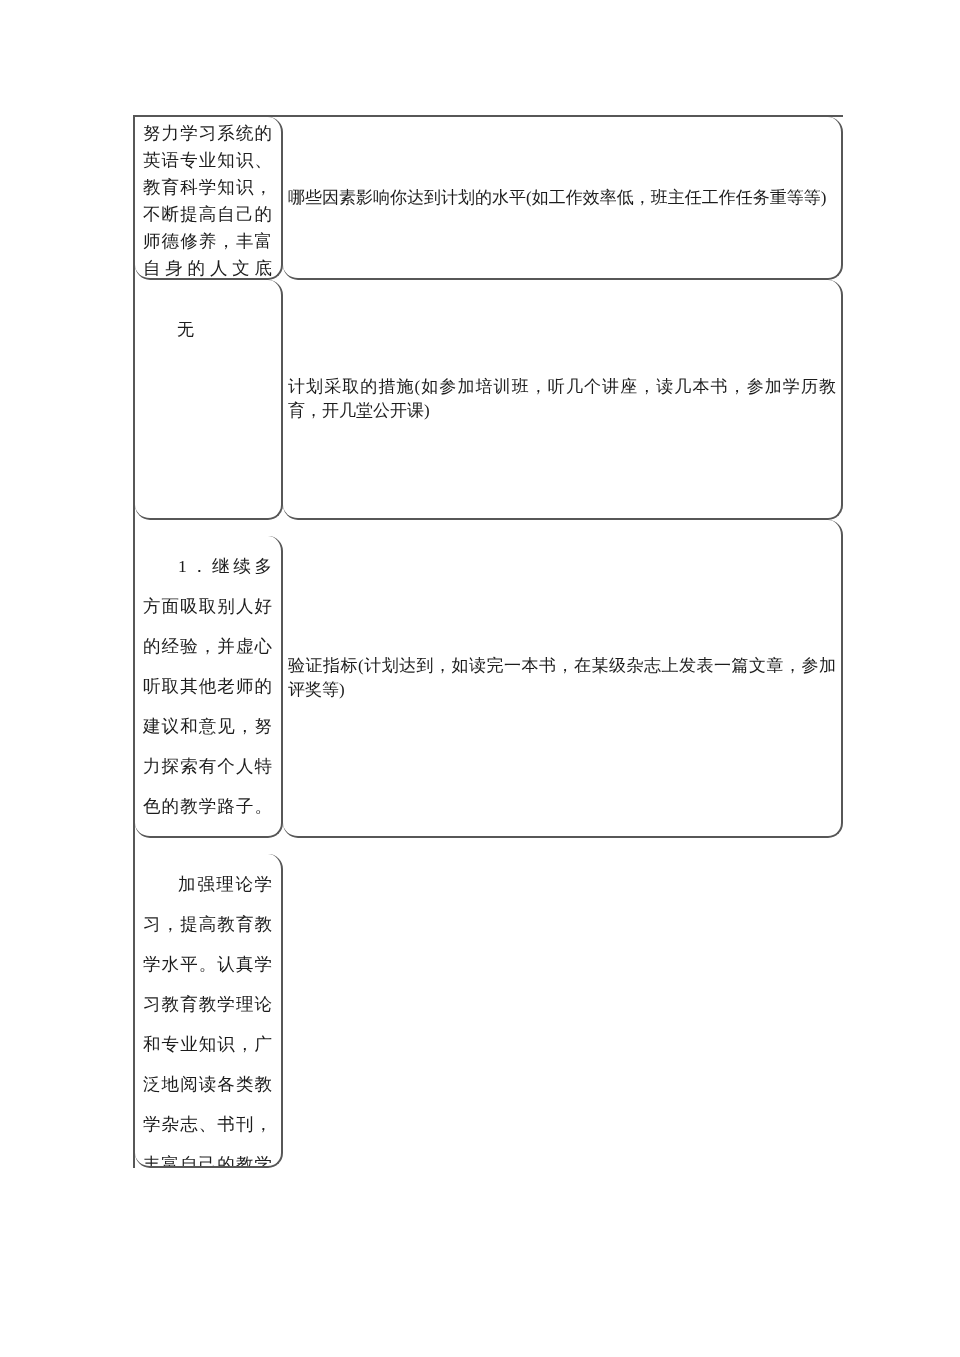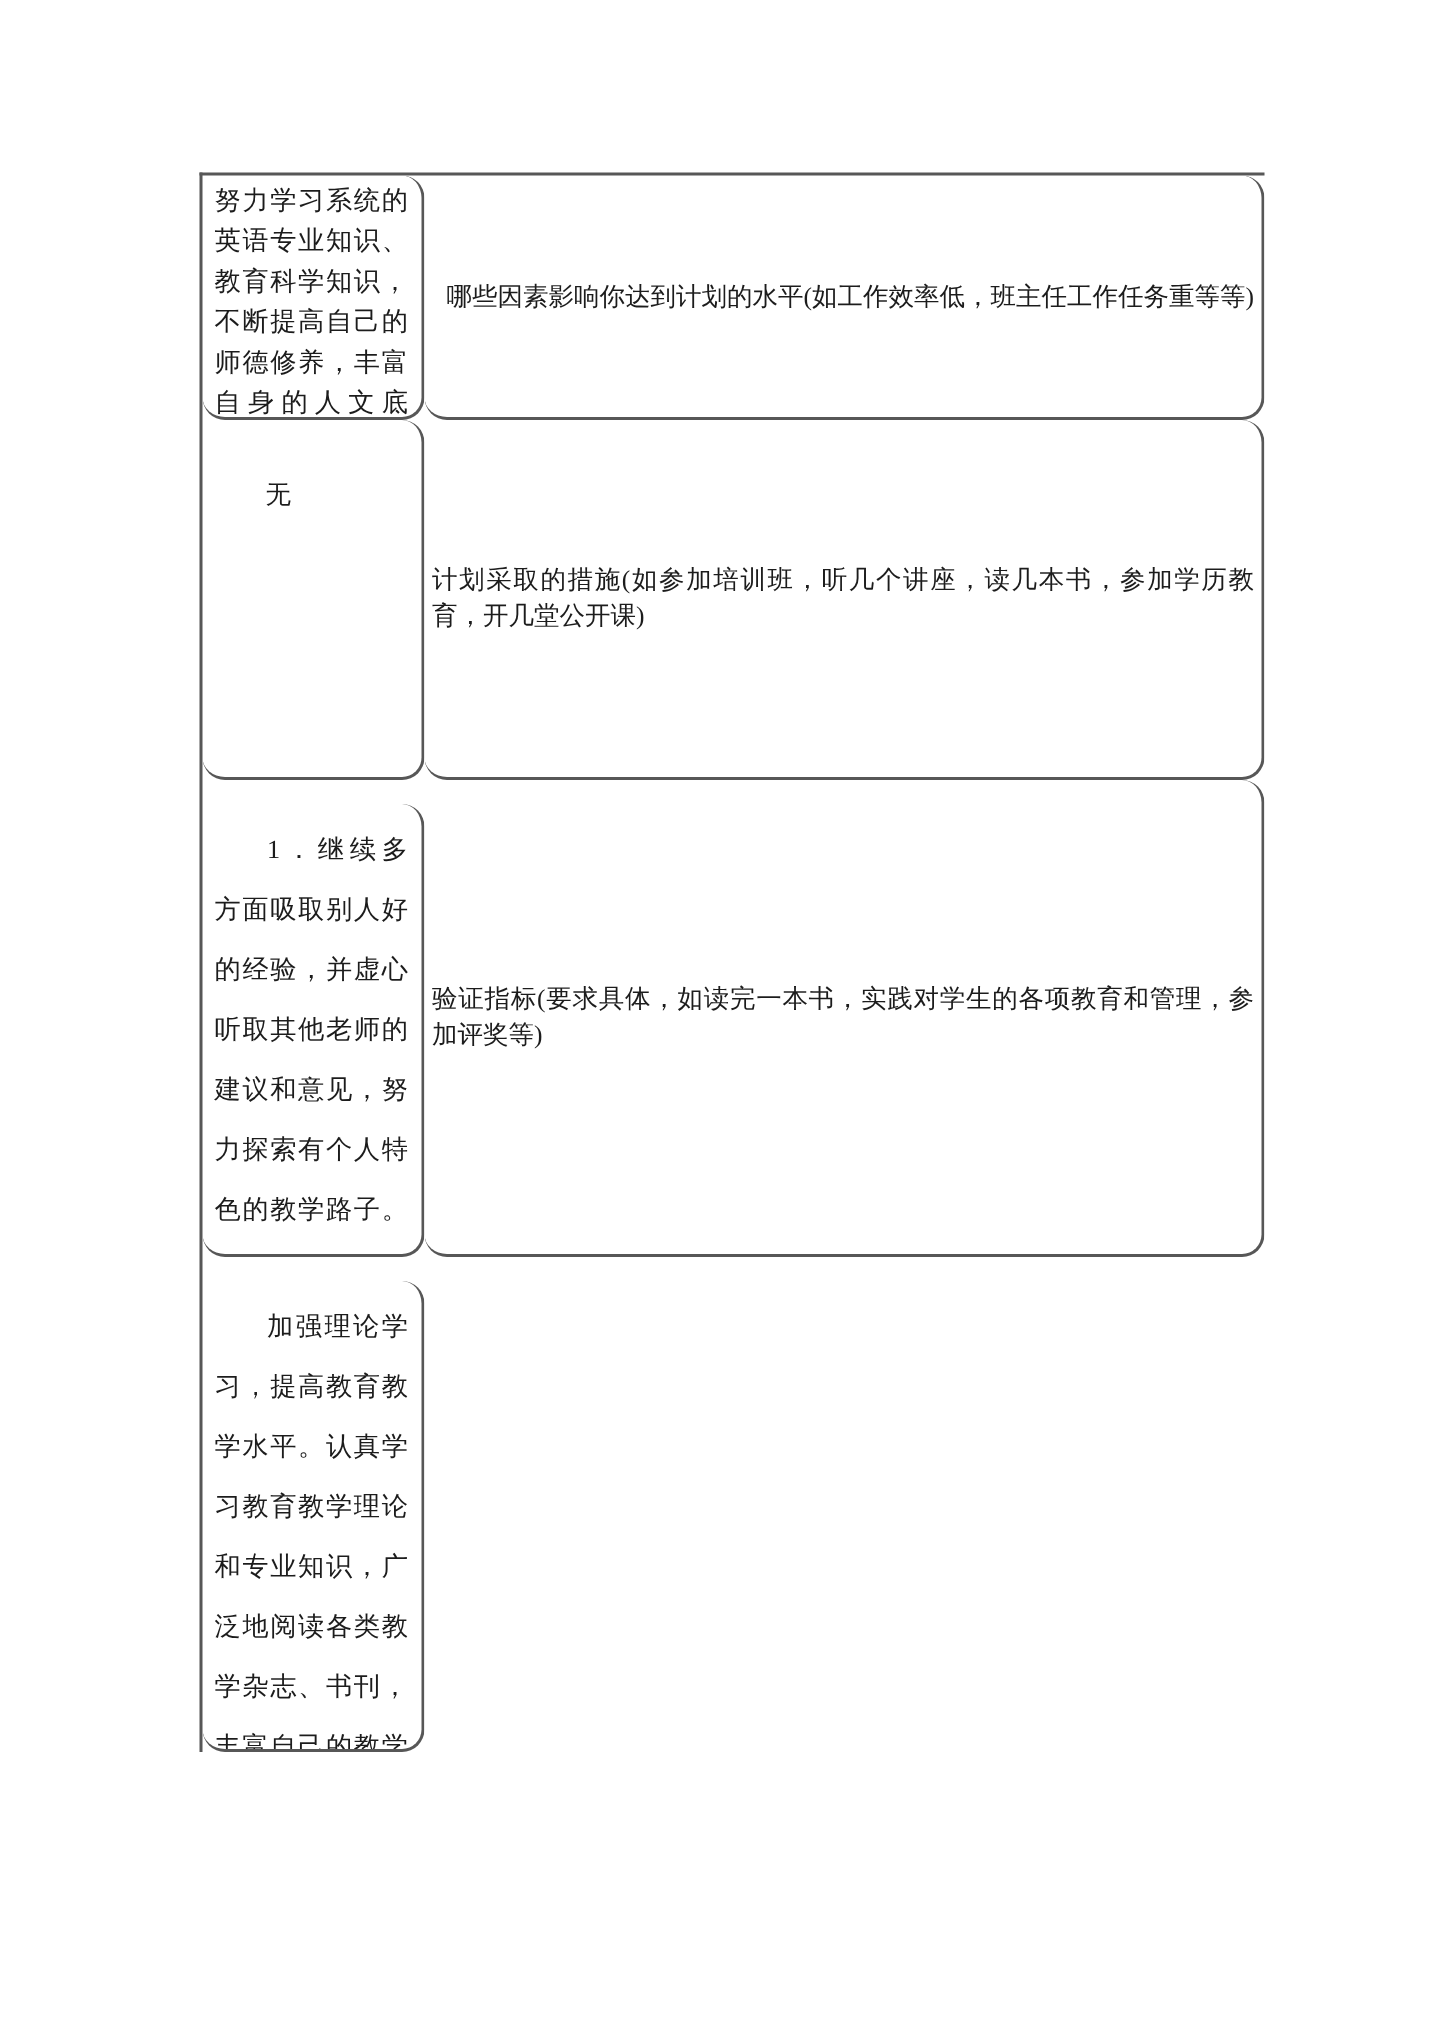--- a/index.html
+++ b/index.html
@@ -41,21 +41,21 @@
     line-height: 24px;
     padding: 4px 5px;
   }
   .label-cell.big {
     font-size: 20px;
     line-height: 34px;
     letter-spacing: 2.5px;
     text-align: center;
   }
   .label-cell.center {
-    text-align: right;
+    text-align: left;
   }
   .label-cell.justify {
     text-align: justify;
     text-justify: inter-character;
   }
   
   .content-cell {
     font-size: 17.5px;
     text-align: justify;
     text-justify: inter-character;
@@ -84,16 +84,16 @@
 <div class="form-table">
 
   <div class="cell content-cell content-row1">努力学习系统的英语专业知识、教育科学知识，不断提高自己的师德修养，丰富自身的人文底蕴，积极投入教育科研，探索规律，提高自身的教育教学水平，在教育水平上有一个明显的提高，初步形成自己的教学风格，实现对学生的各项教育和管理，多参加各种比赛历练自己，争取成为一名受学生爱戴的英语老师。</div>
 
   <div class="cell label-cell center">哪些因素影响你达到计划的水平(如工作效率低，班主任工作任务重等等)</div>
   <div class="cell content-cell content-row2">无</div>
 
   <div class="cell label-cell justify">计划采取的措施(如参加培训班，听几个讲座，读几本书，参加学历教育，开几堂公开课)</div>
   <div class="cell content-cell content-row3">1．继续多方面吸取别人好的经验，并虚心听取其他老师的建议和意见，努力探索有个人特色的教学路子。2.多与学生沟通交流，倾听他们的想法，了解学生的思想动态，多组织一些与英语相关的比赛，让学生有展示自我的天地。3.实践对学生的各项教育和管理，并在其中不断使自己成长和成熟。4.继续提高自身专业素质和科研水平，开始积极参加各项专业技能比赛，多见见世面，在“赛”中求进步。</div>
 
-  <div class="cell label-cell justify">验证指标(要求具体，如读完一本书，实践对学生的各项教育和管理，参加评奖等)</div>
+  <div class="cell label-cell justify">验证指标(计划达到，如读完一本书，在某级杂志上发表一篇文章，参加评奖等)</div>
   <div class="cell content-cell content-row4">加强理论学习，提高教育教学水平。认真学习教育教学理论和专业知识，广泛地阅读各类教学杂志、书刊，丰富自己的教学经验。做到每年读两本书，如：《给教师的 145 条建议》、《给我一个班就足够了》、魏书生老师的《班主任工作漫谈》、等，认真做好学习笔记。结合自身工作实际，每学期撰写教育教学论文一篇。主动了解英语学科发展动态，积极探索并逐步形成自己富有个性的教学风格和教学方法，努力成为研究型教师。</div>
 
 </div>
 
 </body></html>

